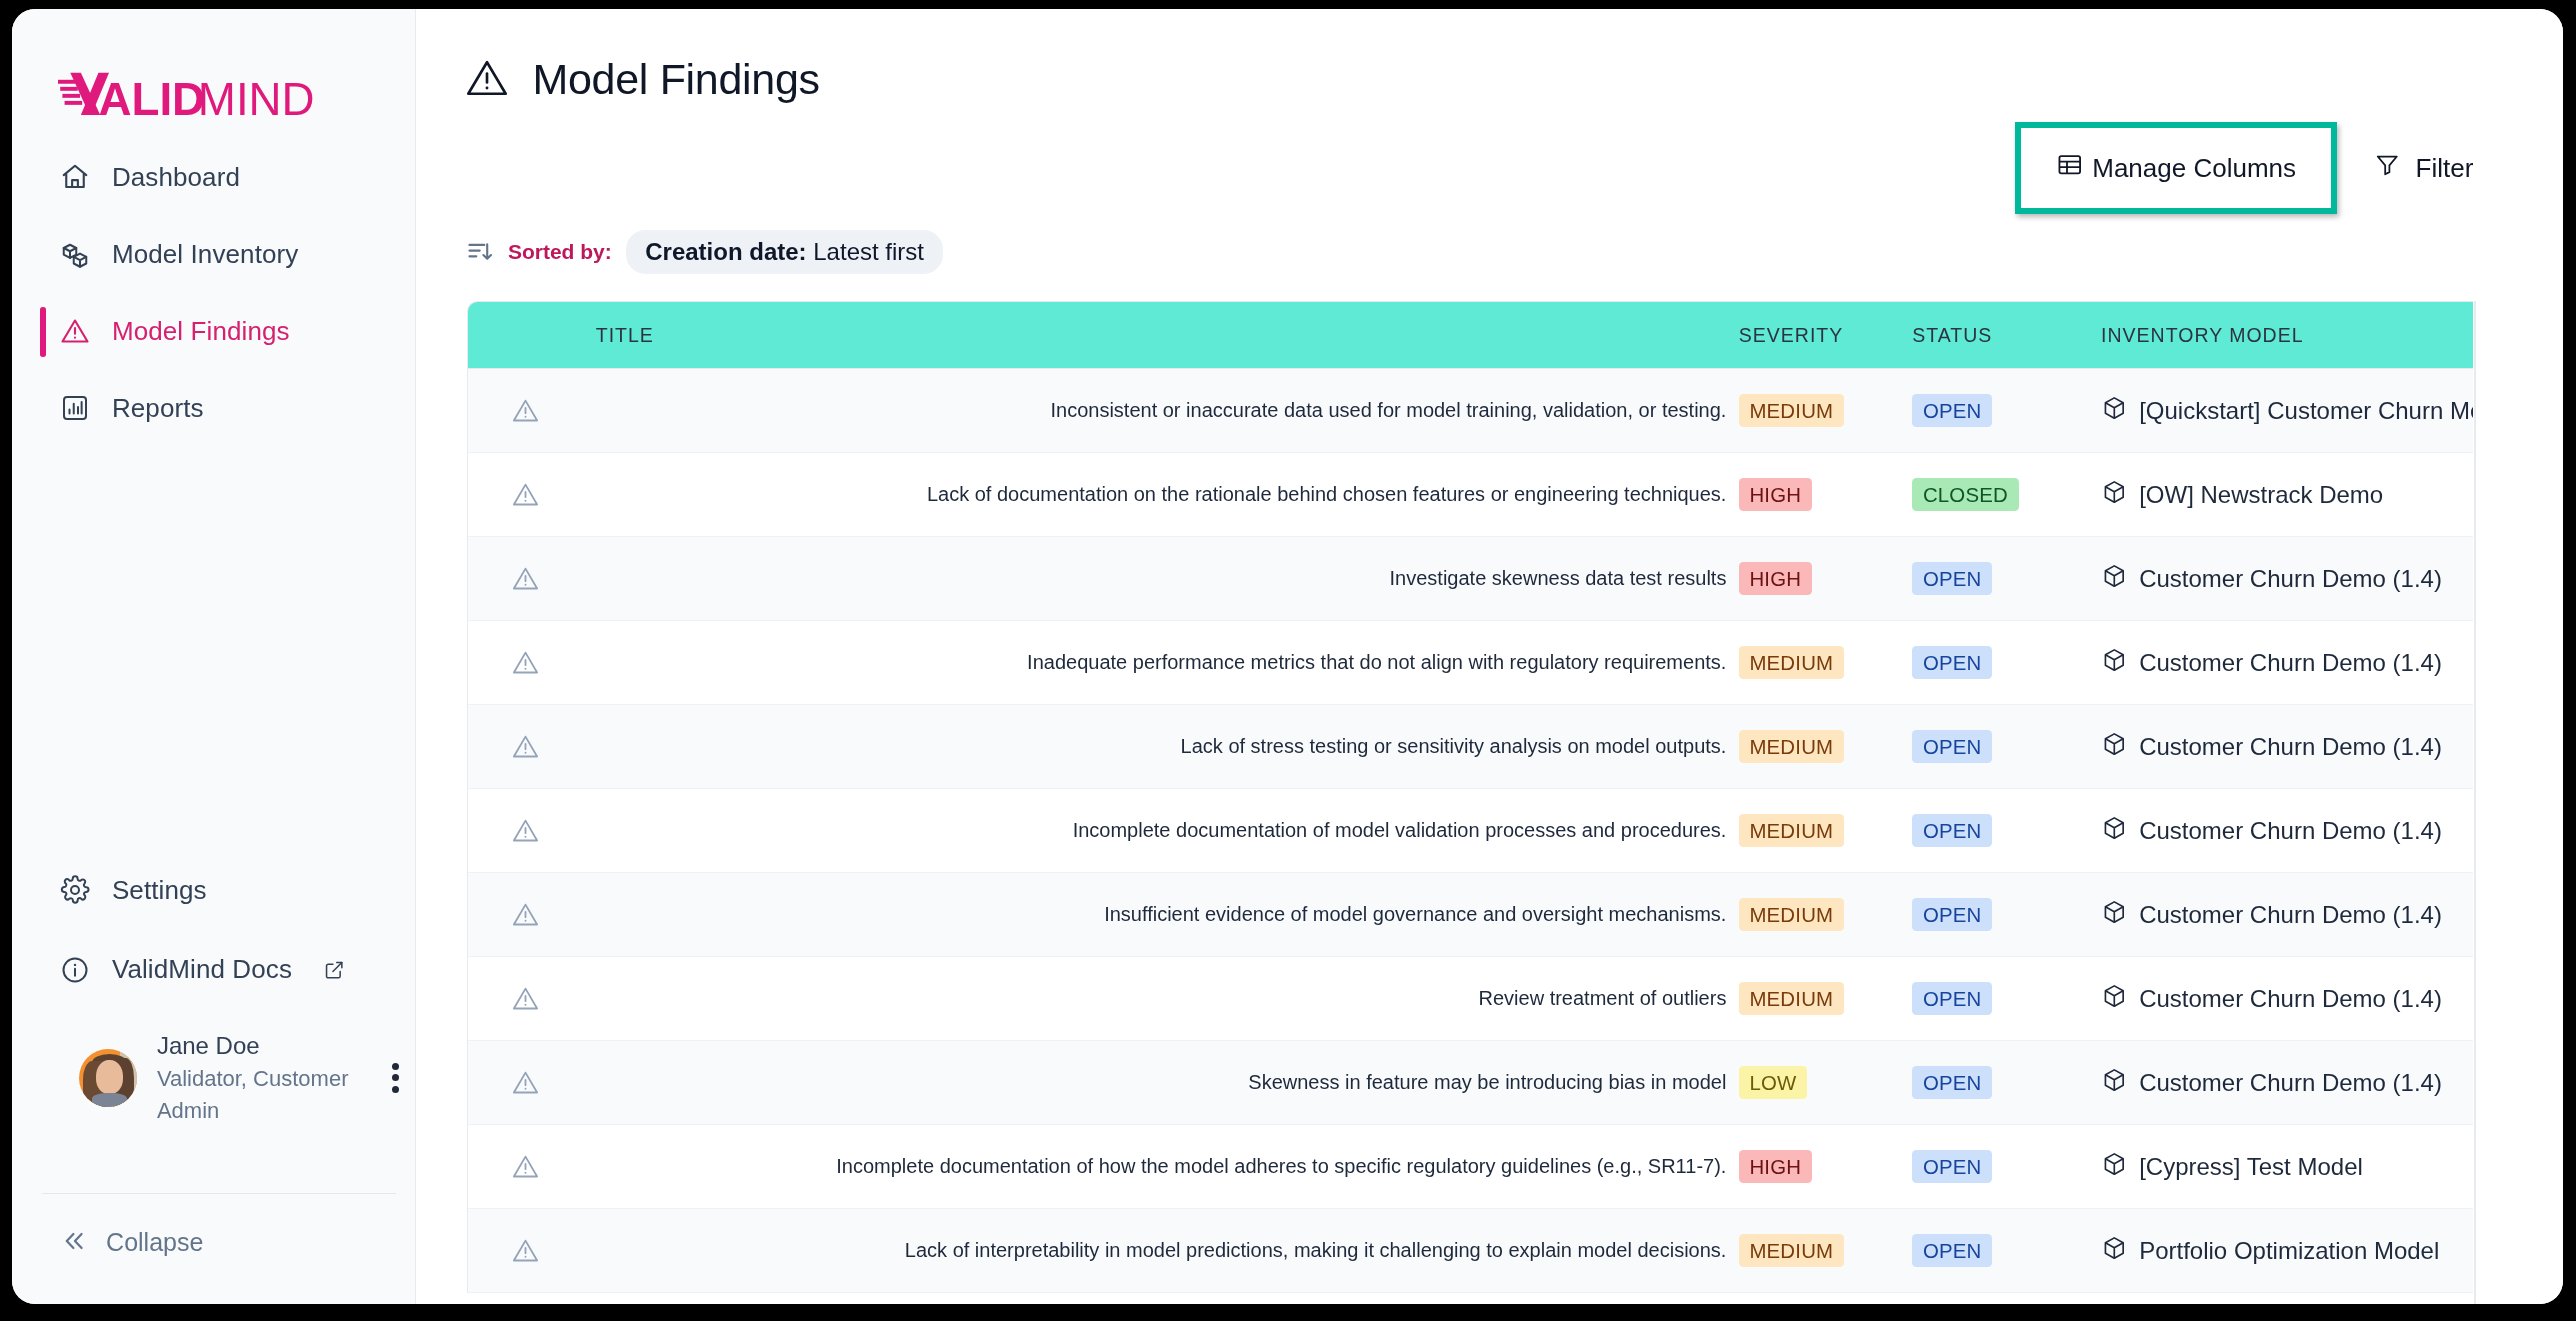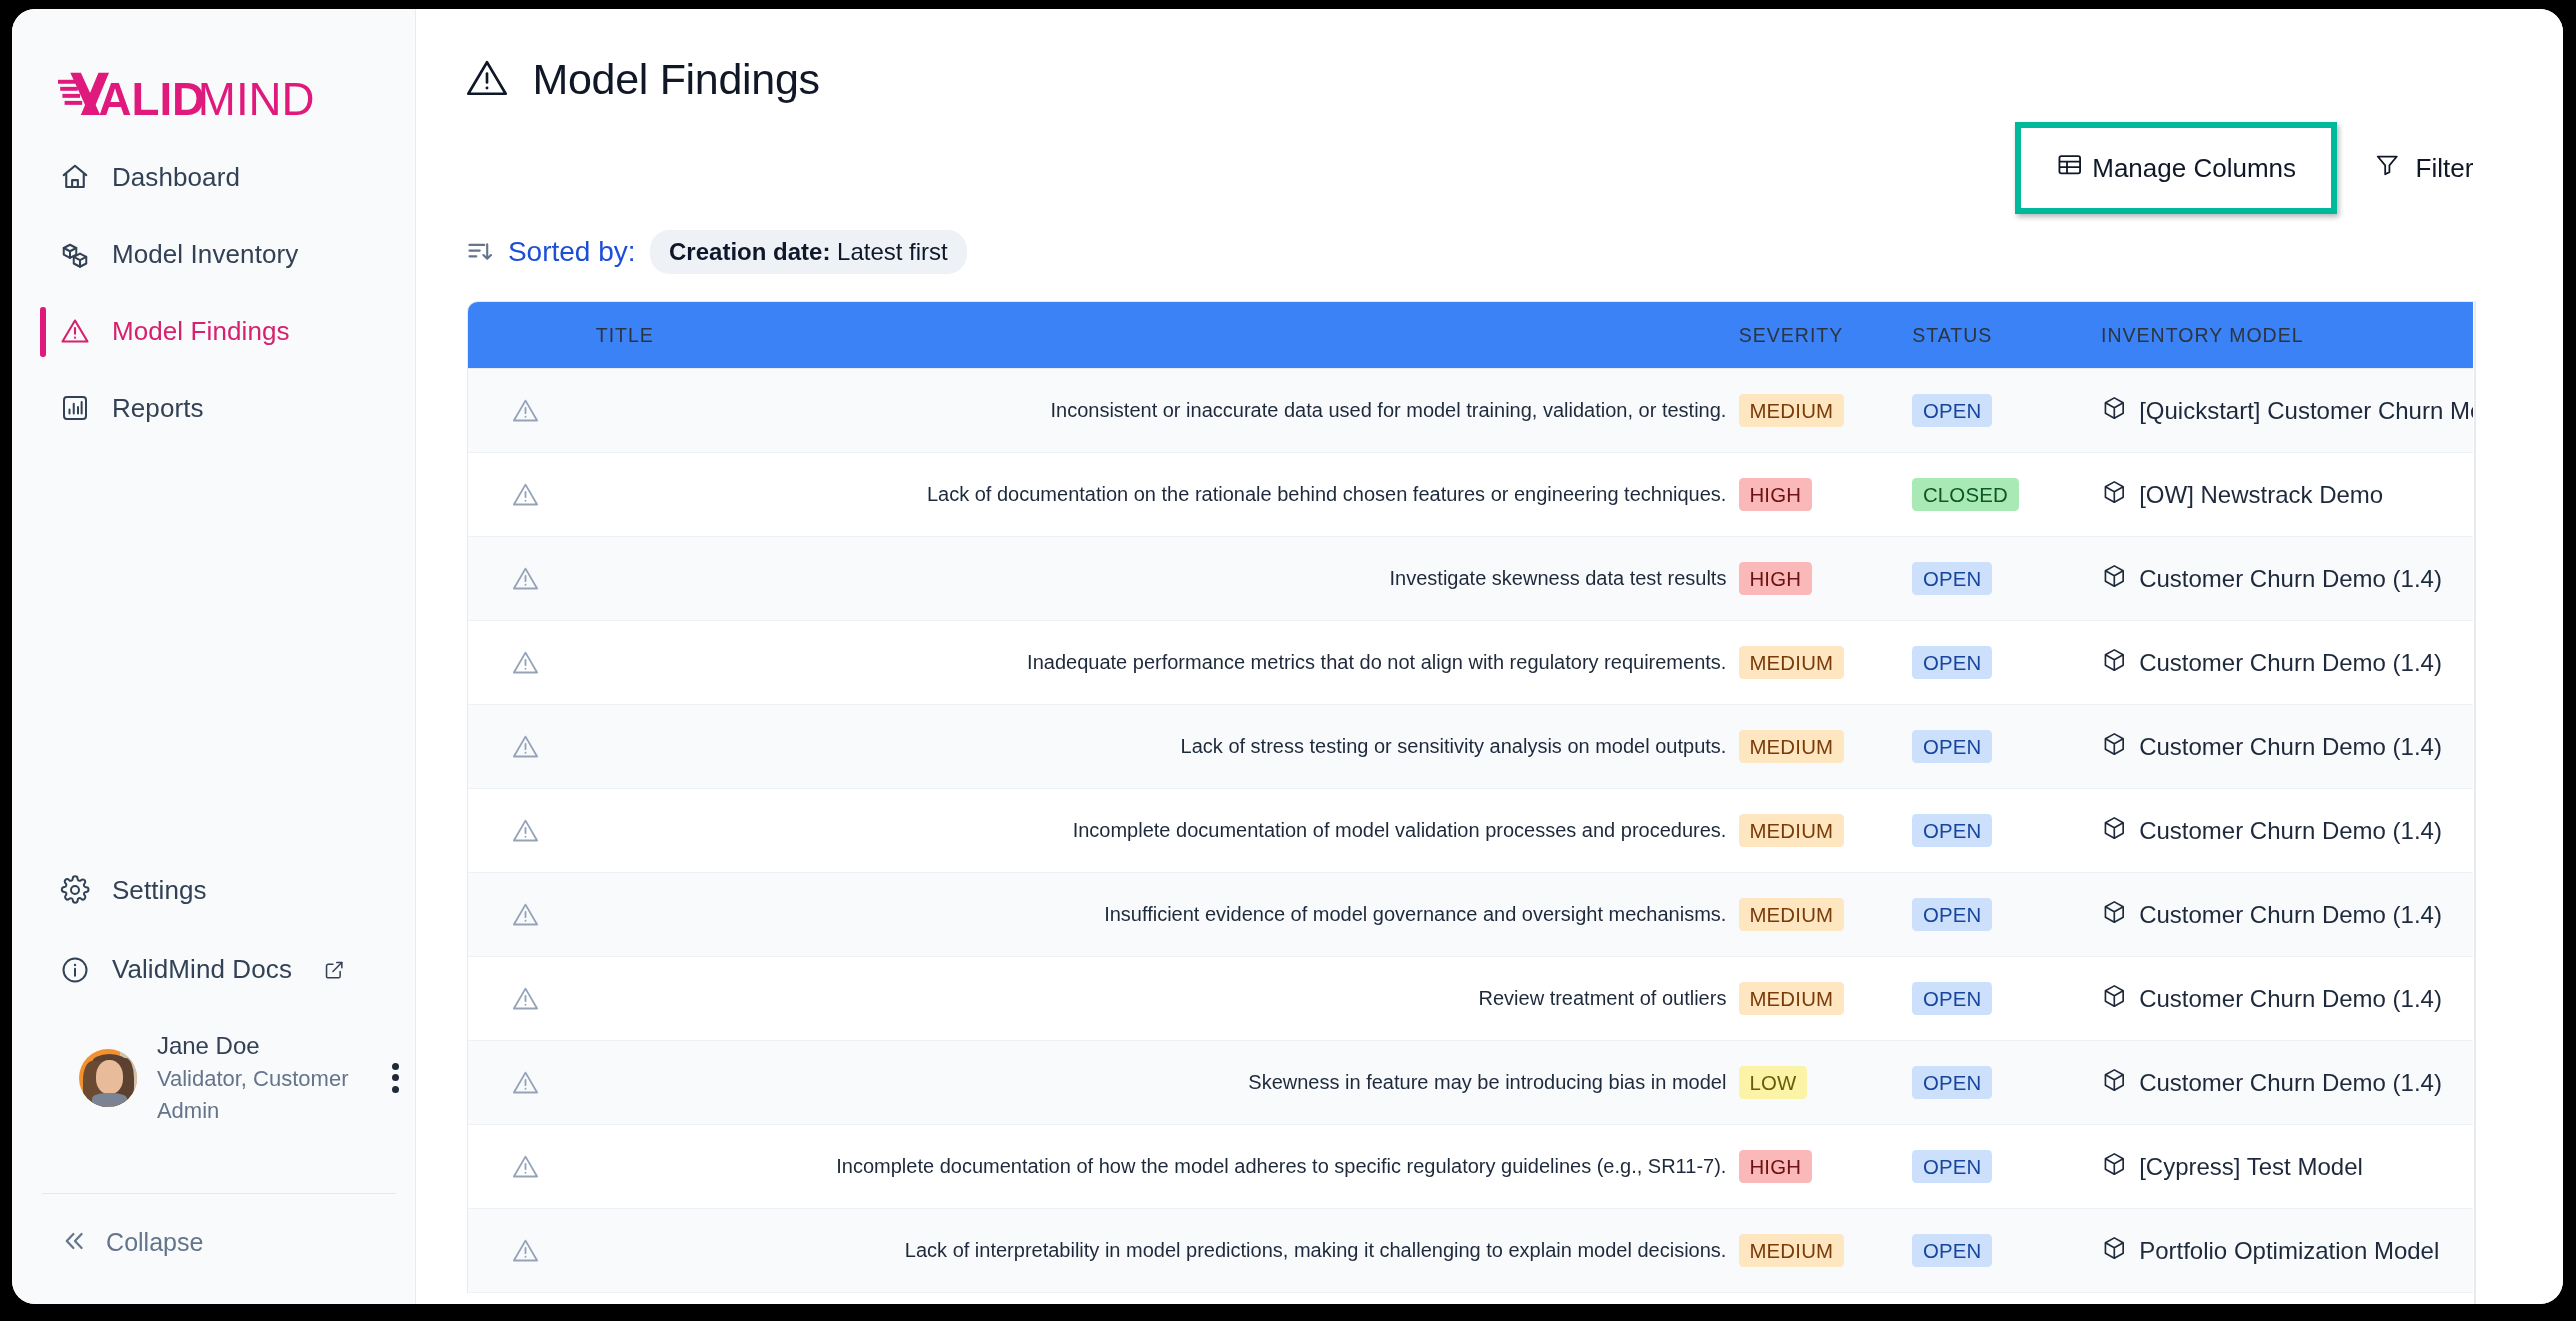--- a/index.html
+++ b/index.html
@@ -221,21 +221,21 @@
   }
   #filter-btn svg { width: 26.6px; height: 26.6px; flex: 0 0 26.6px; }
   #filter-btn span { font-size: 26px; color: #101828; }
 
   
   #sorted-row {
     position: absolute; left: 50px; top: 221px;
     display: flex; align-items: center; gap: 14px;
   }
   #sorted-row .sort-icon svg { width: 27.5px; height: 27.5px; display:block; }
-  #sorted-label { font-size: 28px; color: #1d4ed8; }
+  #sorted-label { font-size: 21px; color: #be185d; font-weight: bold; }
   #sort-chip {
     background: #eef2f6;
     border-radius: 19.5px;
     padding: 8px 19.5px;
     font-size: 24px;
     color: #0f172a;
     white-space: nowrap;
     cursor: pointer;
   }
   #sort-chip b { font-weight: 700; }
@@ -249,21 +249,21 @@
     border-right: none;
     border-bottom: none;
     border-radius: 10.6px 0 0 0;
     overflow: hidden;
     background: #fff;
   }
   table { border-collapse: collapse; width: 100%; table-layout: fixed; }
 
   thead th {
     height: 67px;
-    background: #3b82f6;
+    background: #5eead4;
     font-size: 19.5px;
     font-weight: 500;
     color: #2b3440;
     letter-spacing: 1px;
     text-align: left;
     vertical-align: middle;
     border-bottom: 0.9px solid #e7ebf0;
     padding: 0;
   }
   .col-icon   { width: 115px; }

